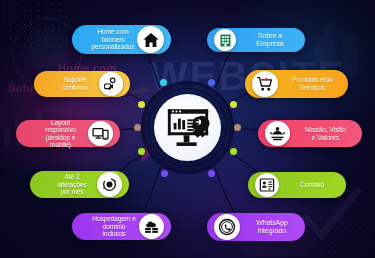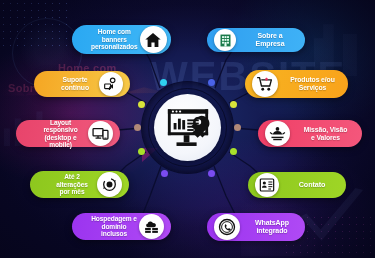--- a/index.html
+++ b/index.html
@@ -102,21 +102,21 @@
   
   #lines { position:absolute; inset:0; }
 
   
   .badge {
     position:absolute; display:flex; align-items:center;
     border-radius:999px; padding:0 7px;
     box-shadow:0 2px 7px rgba(0,0,0,.40);
   }
   .badge .txt {
-    color:#fff; font-weight:700; line-height:1.12;
+    color:#fff; font-weight:400; line-height:1.12;
     letter-spacing:-.1px; text-shadow:0 1px 1px rgba(0,0,0,.22);margin-left:8px;
   }
   .badge .ico {
     flex:0 0 auto; border-radius:50%;
     background:#fff; display:flex; align-items:center; justify-content:center;
     box-shadow:0 1px 3px rgba(0,0,0,.30);
   }
   .badge .ico svg { display:block; }
 
   .b-icon-right { flex-direction:row; }

